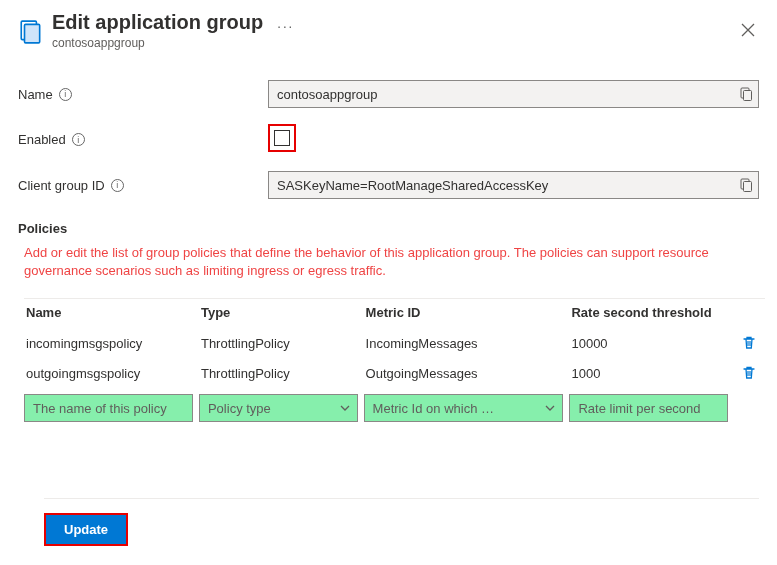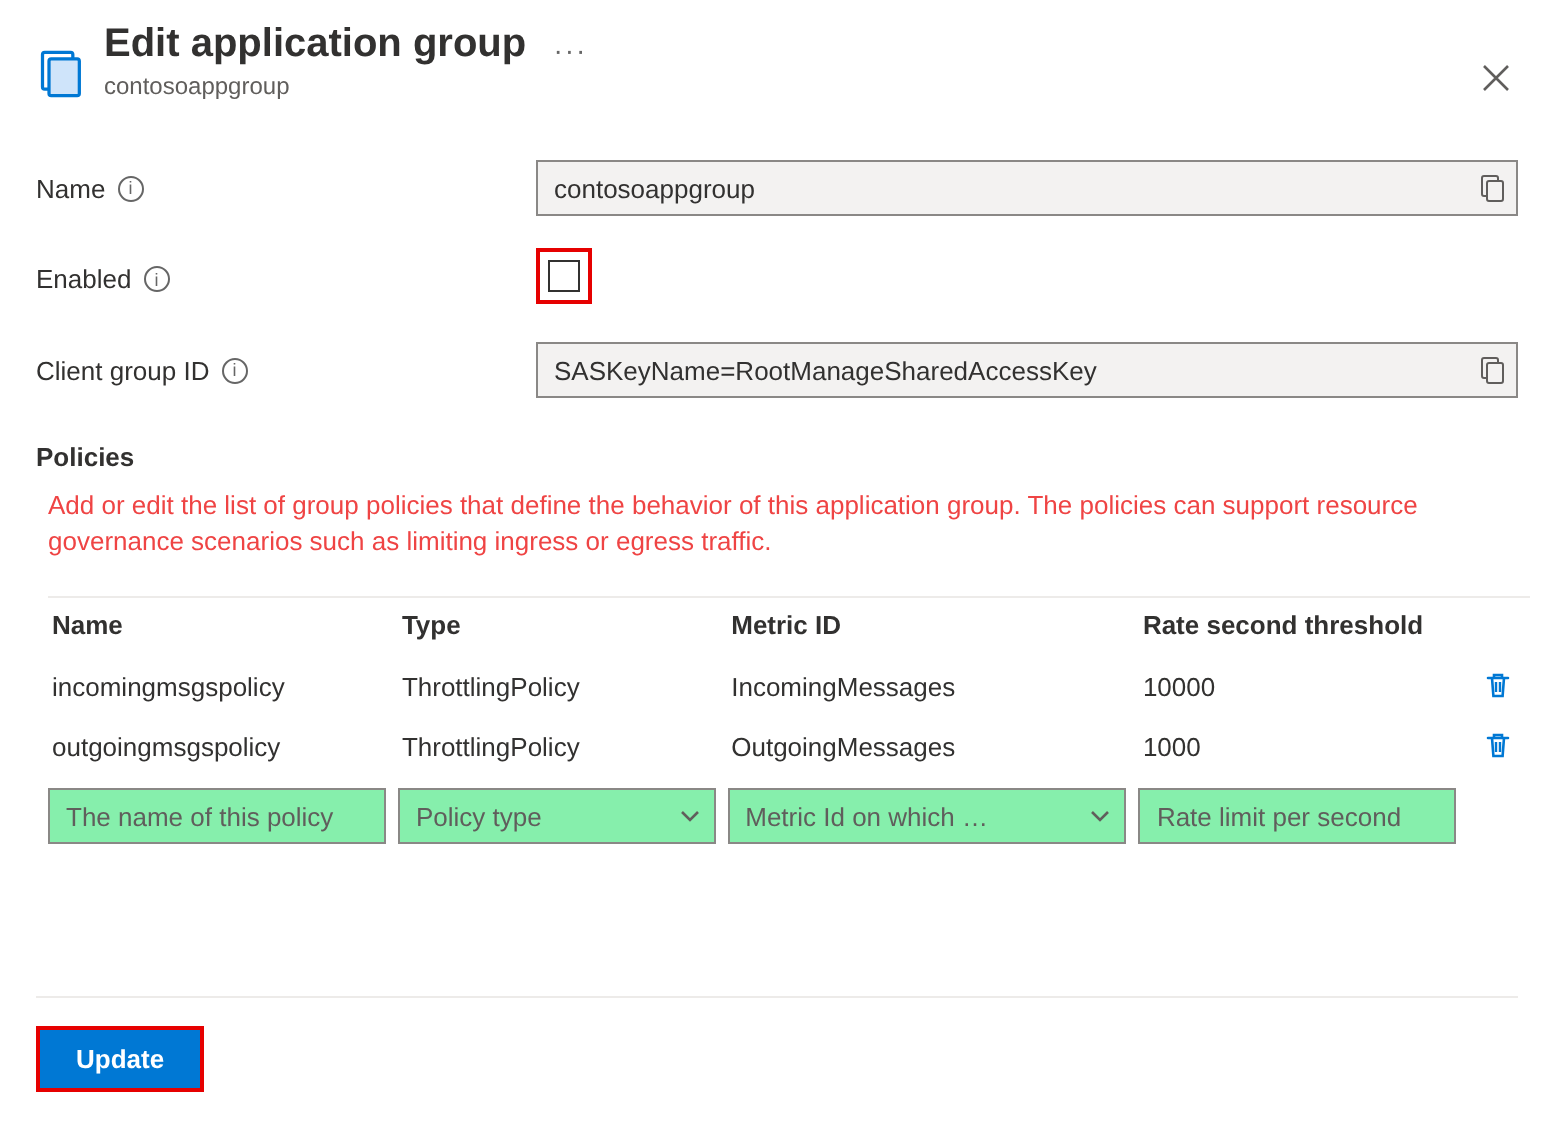--- a/index.html
+++ b/index.html
@@ -5,21 +5,21 @@
   * { box-sizing: border-box; }
   body {
     margin: 0;
     padding: 10px 18px 18px 18px;
     font-family: "Segoe UI", Arial, sans-serif;
     font-size: 13px;
     color: #323130;
     background: #fff;
     width: 777px;
   }
-  .header { display: flex; align-items: flex-end; }
+  .header { display: flex; align-items: center; }
   .header-icon {
     width: 26px; height: 26px;
     margin-right: 8px;
     margin-top: 4px;
     flex: none;
   }
   .header-text { flex: 1; }
   .title {
     font-size: 20px;
     font-weight: 600;
@@ -129,20 +129,21 @@
     cursor:pointer;
     gap:35px;
   }
   .pselect .placeholder { white-space:nowrap; overflow:hidden; text-overflow:ellipsis; }
   .chev svg { width:12px; height:12px; display:block; color:#605e5c; }
   .pinput::placeholder { color:#605e5c; }
   .footer {
     margin-top: 70px;
     border-top: 1px solid #edebe9;
     padding-top: 14px;
+    margin-left: 26px;
   }
   .update-wrap {
     display:inline-block;
     border: 2.5px solid #e60000;
     padding: 0;
   }
   .update-btn {
     background:#0078d4;
     color:#fff;
     border:none;

